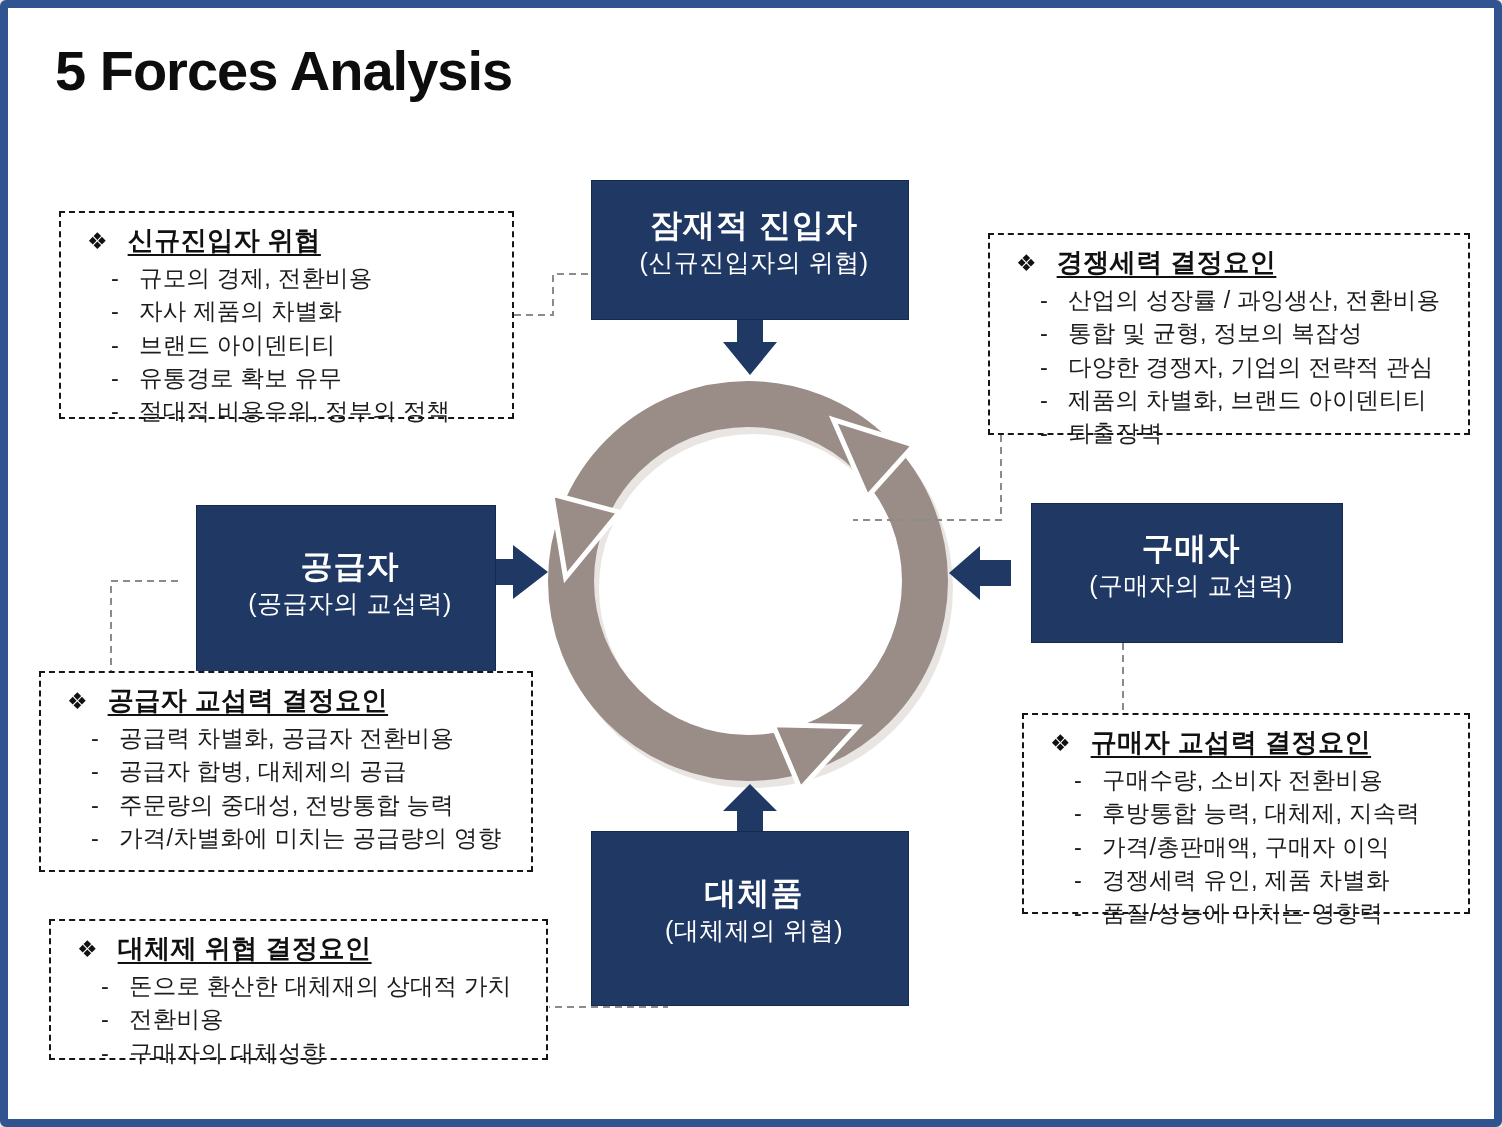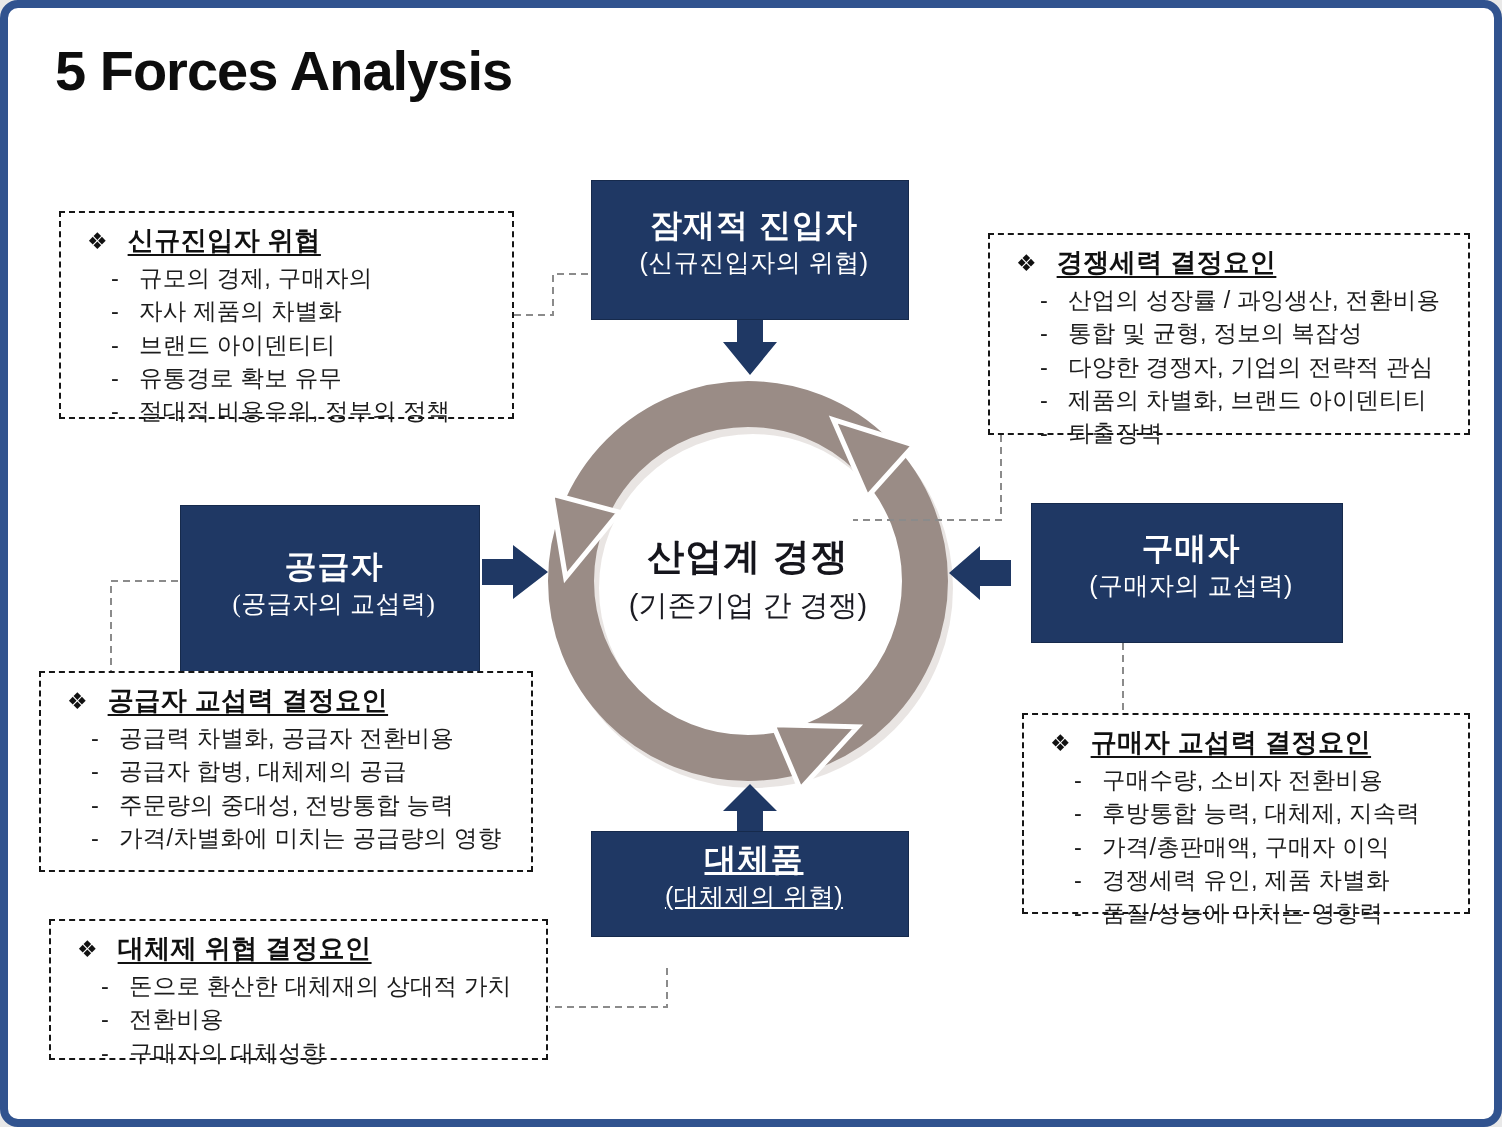--- a/index.html
+++ b/index.html
@@ -2,21 +2,21 @@
 <html><head>
 <meta charset="utf-8">
 <style>
   html,body{margin:0;padding:0;background:#e8e8e8;}
   body{
     font-family:"Liberation Sans","DejaVu Sans",sans-serif;
     --navy:#1f3864; --ring:#9a8c86; --frame:#31538f; --ink:#1a1a1a;
   }
   .slide{
     position:relative; width:1502px; height:1127px; background:#ffffff;
-    border:8px solid var(--frame); border-radius:18px; box-sizing:border-box;
+    border:8px solid var(--frame); border-radius:6px; box-sizing:border-box;
     overflow:hidden; margin:0 auto;
   }
   .slide-title{
     position:absolute; left:47px; top:30px; margin:0;
     font-size:56px; font-weight:800; color:#0d0d0d; letter-spacing:-1px;
   }
   
   .gfx{position:absolute; left:0; top:0; width:1502px; height:1127px; pointer-events:none;}
   .ring-shadow{fill:none; stroke:#ddd7d4; stroke-width:46; opacity:.65;}
   .ring-circle{fill:none; stroke:var(--ring); stroke-width:46;}
@@ -27,23 +27,23 @@
   .force-box{
     position:absolute; background:var(--navy); color:#ffffff;
     display:flex; flex-direction:column; align-items:center; justify-content:center;
     text-align:center; gap:6px; padding-bottom:16px; box-sizing:border-box;
     border:1px solid #162a4c;
     padding-left:8px;
   }
   .force-title{font-size:32px; font-weight:700; letter-spacing:1px; line-height:1.1;}
   .force-sub{font-size:25px; font-weight:400; letter-spacing:0.5px; line-height:1.1;}
   .fb-top{left:583px; top:172px; width:318px; height:140px;}
-  .fb-left{left:172px; top:497px; width:300px; height:172px;font-family:Liberation Serif, serif;}
+  .fb-left{left:188px; top:497px; width:300px; height:172px;}
   .fb-right{left:1003px; top:495px; width:312px; height:140px;margin-left:20px;}
-  .fb-bottom{left:583px; top:823px; width:318px; height:106px;text-decoration:underline;}
+  .fb-bottom{left:583px; top:823px; width:318px; height:175px;}
   
   .center-label{
     position:absolute; left:740px; top:573px; transform:translate(-50%,-52%);
     text-align:center; color:#15151c; width:360px;
   }
   .center-title{font-size:37px; font-weight:800; letter-spacing:1px;}
   .center-sub{font-size:29px; font-weight:400; margin-top:4px; color:#1b1b22;}
   
   .note{
     position:absolute; border:2px dashed #161616; background:#ffffff;
@@ -110,32 +110,28 @@
   </div>
   <div class="force-box fb-right">
     <div class="force-title">구매자</div>
     <div class="force-sub">(구매자의 교섭력)</div>
   </div>
   <div class="force-box fb-bottom">
     <div class="force-title">대체품</div>
     <div class="force-sub">(대체제의 위협)</div>
   </div>
 
-  <div class="center-label">
-    <div class="center-title">산업계 경쟁</div>
-    <div class="center-sub">(기존기업 간 경쟁)</div>
-  </div>
 
   <div class="note n-new-entrants">
     <div class="note-header">
       <span class="note-bullet">❖</span>
       <span class="note-title">신규진입자 위협</span>
     </div>
     <ul class="note-list">
-        <li class="note-item">규모의 경제, 구매자의</li>
+        <li class="note-item">규모의 경제, 전환비용</li>
         <li class="note-item">자사 제품의 차별화</li>
         <li class="note-item">브랜드 아이덴티티</li>
         <li class="note-item">유통경로 확보 유무</li>
         <li class="note-item">절대적 비용우위, 정부의 정책</li>
       </ul>
   </div>
 
   <div class="note n-rivalry">
     <div class="note-header">
       <span class="note-bullet">❖</span>

